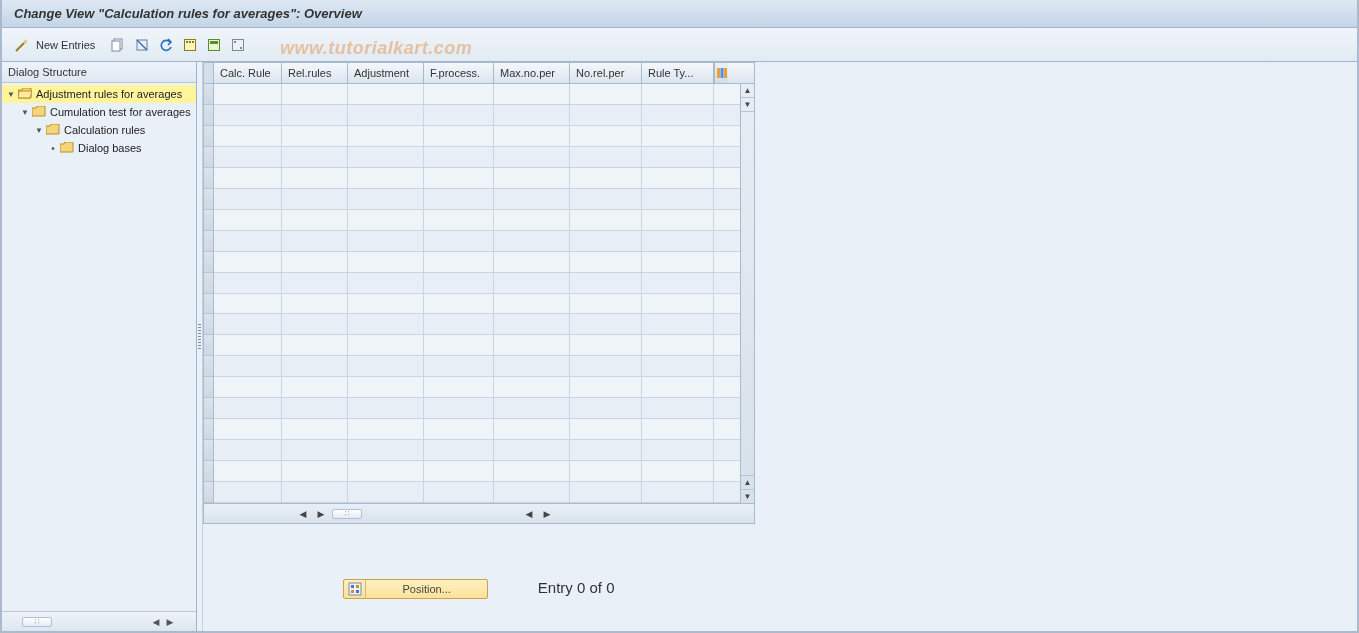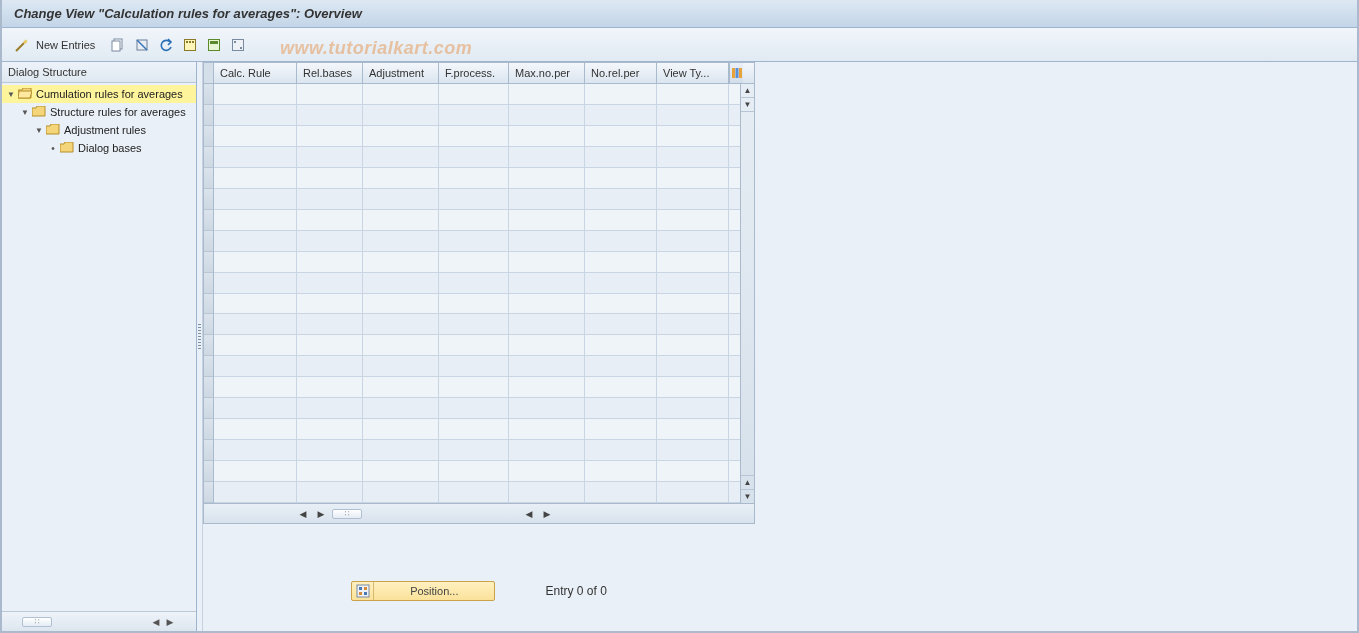--- a/index.html
+++ b/index.html
@@ -192,32 +192,32 @@
     display:flex;align-items:center;padding:0 200px 0 92px;gap:4px;
   }
   .hscroll-bar .harrow{width:14px;height:14px;display:flex;align-items:center;justify-content:center;font-size:9px;color:#444;cursor:pointer}
   .hscroll-bar .track-handle{
     width:30px;height:10px;background:linear-gradient(to bottom,#fff,#e4ecf4);border:1px solid #b0c0d2;border-radius:2px;
     display:flex;align-items:center;justify-content:center;color:#888;font-size:8px;
   }
   .hscroll-right{margin-left:auto;display:flex;gap:4px}
 
   .footer-row{
-    position:absolute;left:0;bottom:28px;width:552px;height:24px;display:flex;align-items:center;justify-content:center;gap:50px;
+    position:absolute;left:0;bottom:28px;width:552px;height:24px;display:flex;align-items:flex-start;justify-content:center;gap:50px;
   }
   .position-btn{
     display:flex;align-items:center;height:20px;border:1px solid #c9a24a;background:linear-gradient(to bottom,#fff0c0,#fbe29a);
     border-radius:2px;cursor:pointer;
   }
   .position-btn .picon{width:22px;height:100%;display:flex;align-items:center;justify-content:center;border-right:1px solid #d9b96f}
   .position-btn .plabel{padding:0 36px;font-size:11px;color:#444}
-  .entry-text{font-size:12px;color:#333}
+  .entry-text{font-size:15px;color:#333}
 
   
-  .w-calc{width:83px}
+  .w-calc{width:68px}
   .w-rel{width:66px}
   .w-cum{width:76px}
   .w-fpr{width:70px}
   .w-max{width:76px}
   .w-nor{width:72px}
   .w-wag{width:72px}
 </style>
 </head>
 <body>
 
@@ -281,35 +281,35 @@
 
   <div class="sidebar">
     <div class="sidebar-header">Dialog Structure</div>
     <div class="tree">
       <div class="tree-row selected">
         <span class="tree-toggle">▼</span>
         <span class="tree-folder"><svg width="14" height="12" viewBox="0 0 14 12">
               <path d="M0 2 L4 2 L5 0 L13 0 L13 10 L0 10 Z" fill="#f5d579" stroke="#b58f2a"></path>
               <path d="M1 3 L14 3 L12 10 L0 10 Z" fill="#ffe9a0" stroke="#b58f2a"></path>
             </svg></span>
-        <span>Cumulation rules for averages</span>
+        <span>Adjustment rules for averages</span>
       </div>
       <div class="tree-row indent-1">
         <span class="tree-toggle">▼</span>
         <span class="tree-folder"><svg width="14" height="12" viewBox="0 0 14 12">
               <path d="M0 2 L4 2 L5 0 L13 0 L13 10 L0 10 Z" fill="#f5d579" stroke="#b58f2a"></path>
             </svg></span>
-        <span>Structure rules for averages</span>
+        <span>Cumulation test for averages</span>
       </div>
       <div class="tree-row indent-2">
         <span class="tree-toggle">▼</span>
         <span class="tree-folder"><svg width="14" height="12" viewBox="0 0 14 12">
               <path d="M0 2 L4 2 L5 0 L13 0 L13 10 L0 10 Z" fill="#f5d579" stroke="#b58f2a"></path>
             </svg></span>
-        <span>Adjustment rules</span>
+        <span>Calculation rules</span>
       </div>
       <div class="tree-row indent-3">
         <span class="tree-bullet">•</span>
         <span class="tree-folder"><svg width="14" height="12" viewBox="0 0 14 12">
               <path d="M0 2 L4 2 L5 0 L13 0 L13 10 L0 10 Z" fill="#f5d579" stroke="#b58f2a"></path>
             </svg></span>
         <span>Dialog bases</span>
       </div>
     </div>
     <div class="sidebar-bottom">
@@ -321,26 +321,26 @@
     </div>
   </div>
 
   <div class="splitter"></div>
 
   <div class="content">
     <div class="grid-wrap">
       <div class="grid-header">
         <div class="rowsel-header"></div>
         <div class="col w-calc">Calc. Rule</div>
-        <div class="col w-rel">Rel.bases</div>
+        <div class="col w-rel">Rel.rules</div>
         <div class="col w-cum">Adjustment</div>
         <div class="col w-fpr">F.process.</div>
         <div class="col w-max">Max.no.per</div>
         <div class="col w-nor">No.rel.per</div>
-        <div class="col w-wag">View Ty...</div>
+        <div class="col w-wag">Rule Ty...</div>
         <div class="corner-btn">
           <svg width="10" height="10" viewBox="0 0 10 10">
               <rect x="0" y="0" width="3" height="10" fill="#e7a23a"></rect>
               <rect x="3.5" y="0" width="3" height="10" fill="#5a8fd6"></rect>
               <rect x="7" y="0" width="3" height="10" fill="#e7a23a"></rect>
             </svg>
         </div>
       </div>
       <div class="grid-body">
         <div class="rowsel-col">

